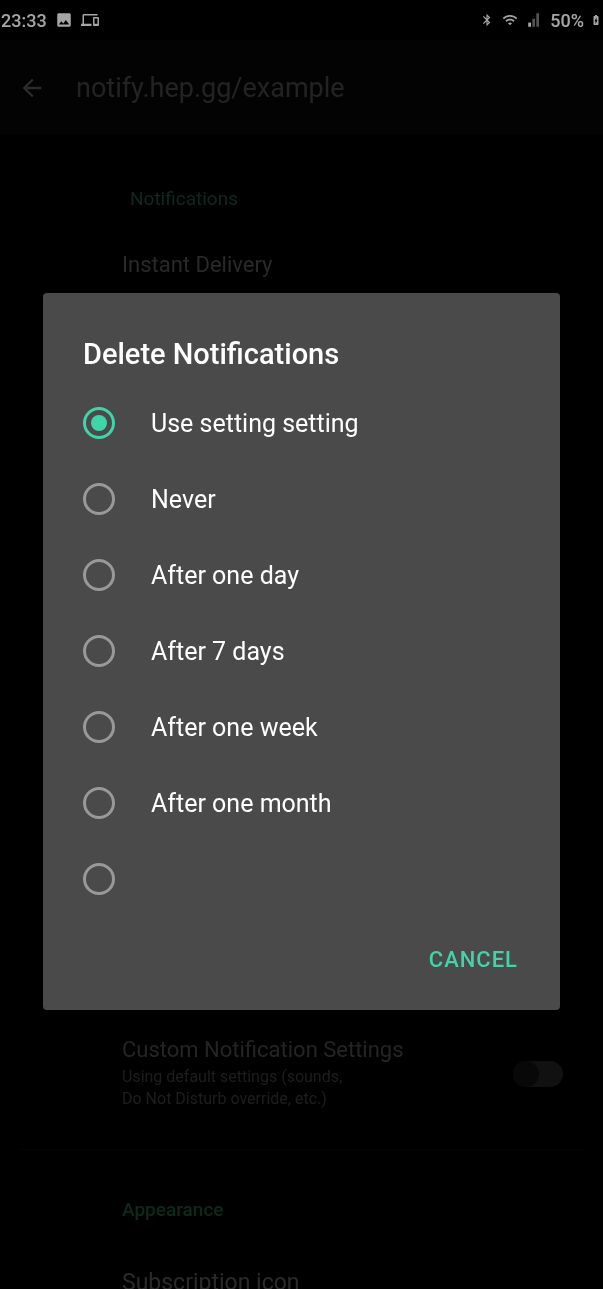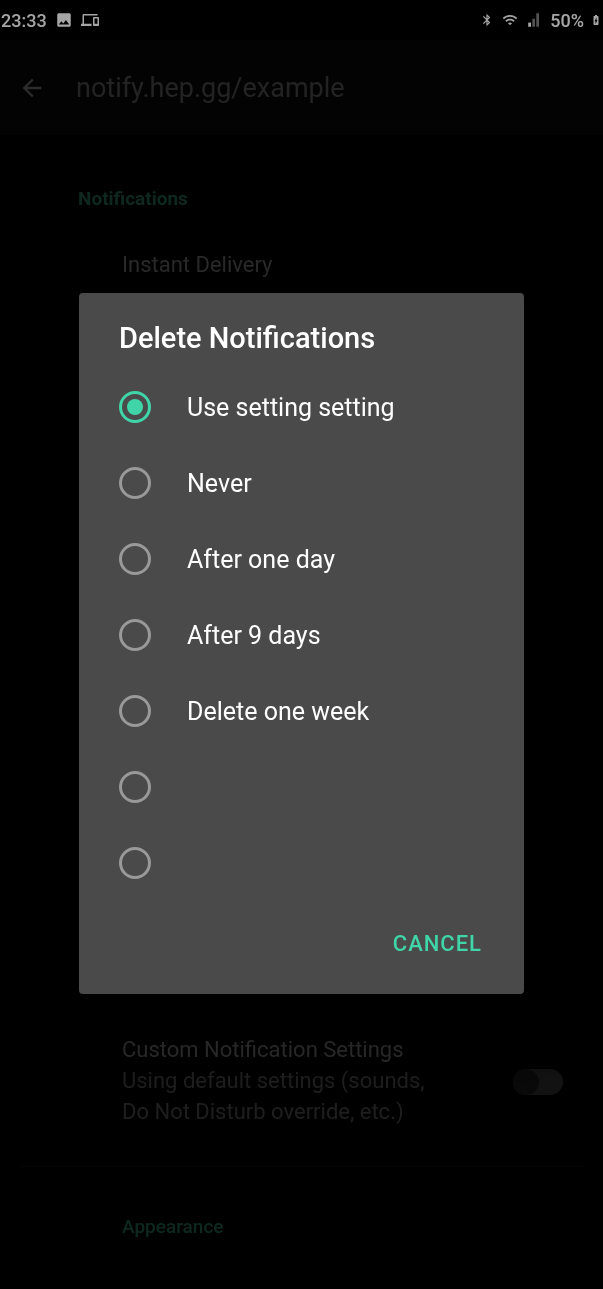--- a/index.html
+++ b/index.html
@@ -57,37 +57,37 @@
       color: #888;
       font-weight: 400;
     }
     .content {
       padding: 0 20px;
       opacity: 0.35;
     }
     .section-title {
       color: #3fb28f;
       font-size: 19px;
-      font-weight: 700;
+      font-weight: 400;
       margin-top: 52px;
-      margin-left: 58px;
+      margin-left: 110px;
     }
     .setting-item {
       margin-left: 102px;
       margin-top: 42px;
     }
     .setting-item-title {
       color: #bbb;
       font-size: 22px;
       font-weight: 400;
       margin-bottom: 4px;
     }
     .setting-item-sub {
       color: #888;
-      font-size: 22px;
+      font-size: 16px;
       line-height: 1.4;
     }
     .custom-settings-row {
       display: flex;
       align-items: center;
       justify-content: space-between;
       margin-top: 760px;
       margin-left: 102px;
       margin-right: 20px;
     }
@@ -138,24 +138,24 @@
       left: 0;
       width: 100%;
       height: 100%;
       background: rgba(0,0,0,0.35);
       display: flex;
       align-items: flex-start;
       justify-content: center;
       padding-top: 293px;
     }
     .dialog {
-      width: 445px;
+      width: 517px;
       background: #4a4a4a;
       border-radius: 4px;
-      padding: 28px 0 20px 0;
+      padding: 44px 0 20px 0;
       box-shadow: 0 20px 60px rgba(0,0,0,0.5);
     }
     .dialog-title {
       font-size: 29px;
       font-weight: 500;
       color: #fff;
       padding: 0 40px 14px 40px;
     }
     .radio-option {
       display: flex;
@@ -291,28 +291,29 @@
     <div class="radio-option">
       <span class="radio-circle"></span>
       <span class="radio-label">Never</span>
     </div>
     <div class="radio-option">
       <span class="radio-circle"></span>
       <span class="radio-label">After one day</span>
     </div>
     <div class="radio-option">
       <span class="radio-circle"></span>
-      <span class="radio-label">After 9 days</span>
-    </div>
-    <div class="radio-option">
-      <span class="radio-circle"></span>
-      <span class="radio-label">Delete one week</span>
-    </div>
-    <div class="radio-option">
-      <span class="radio-circle"></span>
+      <span class="radio-label">After 7 days</span>
+    </div>
+    <div class="radio-option">
+      <span class="radio-circle"></span>
+      <span class="radio-label">After one week</span>
+    </div>
+    <div class="radio-option">
+      <span class="radio-circle"></span>
+      <span class="radio-label">After one month</span>
     </div>
     <div class="radio-option">
       <span class="radio-circle"></span>
     </div>
 
     <div class="dialog-actions">
       <button class="cancel-btn">CANCEL</button>
     </div>
   </div>
 </div>

